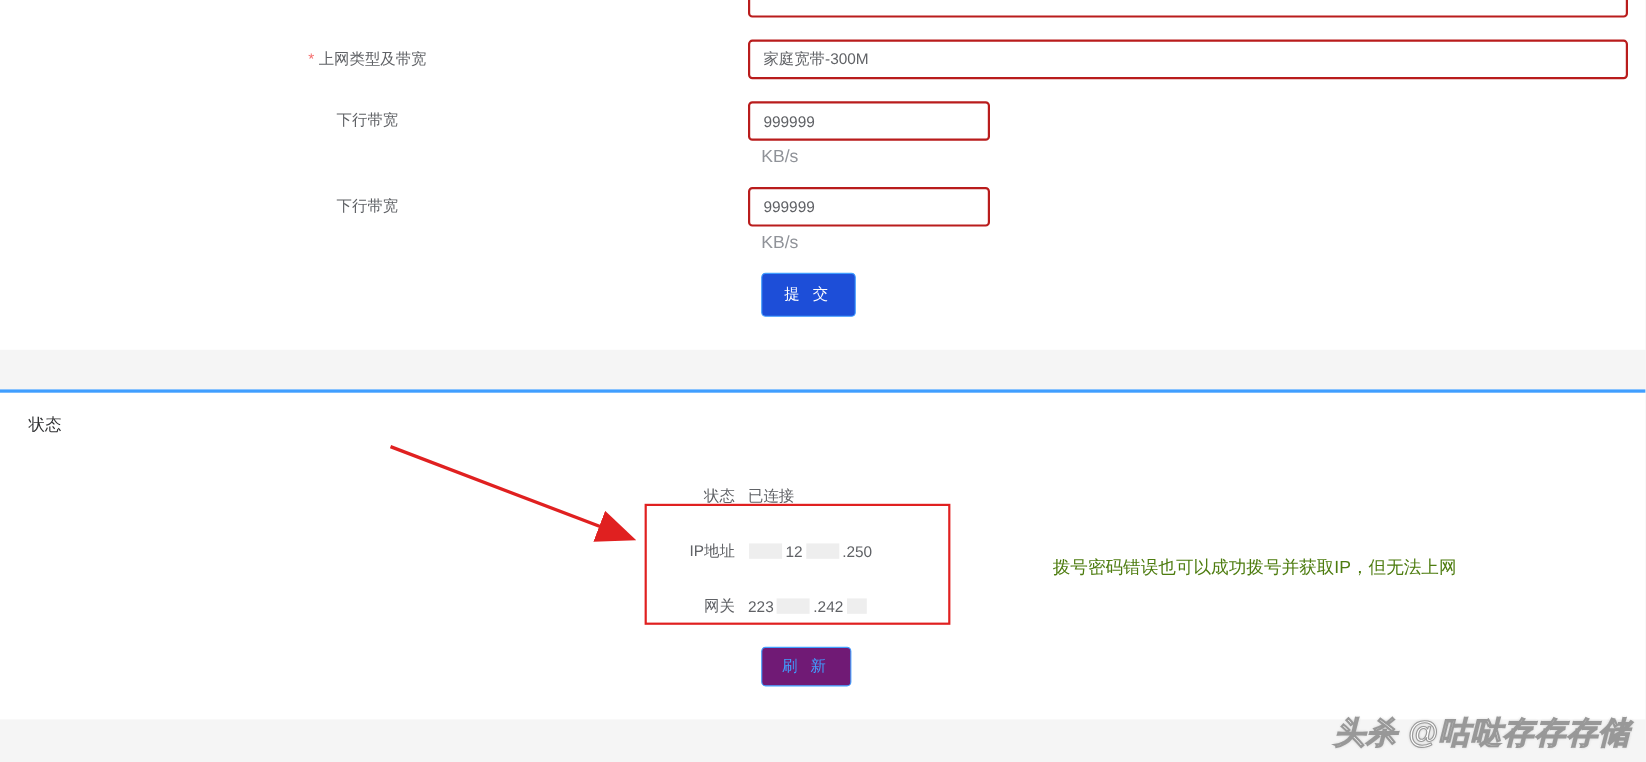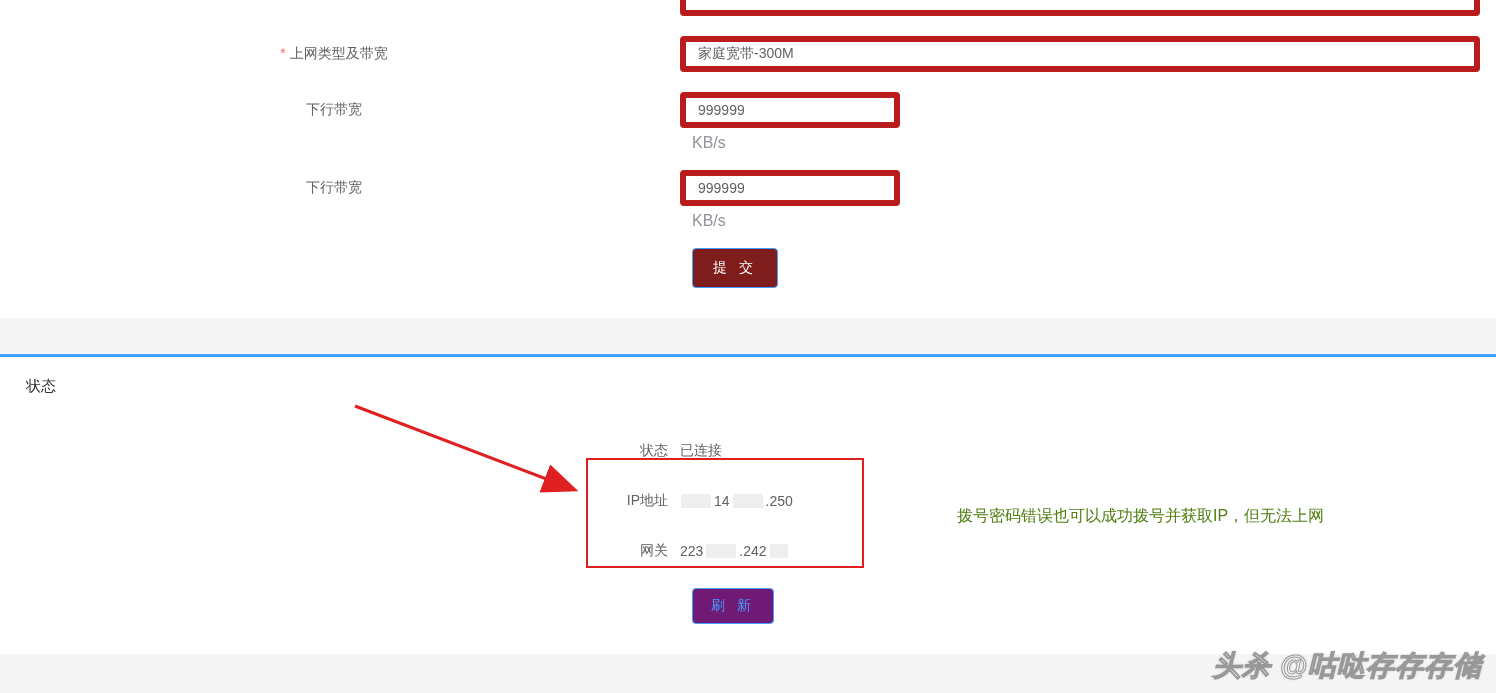--- a/index.html
+++ b/index.html
@@ -29,21 +29,21 @@
       color: #606266;
       font-size: 14px;
     }
     .required::before {
       content: "*";
       color: #f56c6c;
       margin-right: 4px;
     }
     .form-input {
       height: 36px;
-      border: 6px solid #b91c1c;
+      border: 2px solid #b91c1c;
       border-radius: 4px;
       padding: 0 12px;
       font-size: 14px;
       color: #606266;
       outline: none;
     }
     .input-full { width: 800px; }
     .input-small { width: 220px; }
     .help-row {
       display: flex;
@@ -62,21 +62,21 @@
     .btn {
       display: inline-block;
       padding: 10px 20px;
       border-radius: 4px;
       font-size: 14px;
       cursor: pointer;
       border: 1px solid transparent;
       letter-spacing: 4px;
     }
     .btn-primary {
-      background: #7f1d1d;
+      background: #1d4ed8;
       color: #fff;
       border-color: #409eff;
     }
     .btn-outline {
       background: #701a75;
       color: #409eff;
       border-color: #409eff;
       padding: 8px 18px;
     }
     .status-panel {
@@ -213,21 +213,21 @@
 
     <div class="status-row">
       <div class="status-label">状态</div>
       <div class="status-value">已连接</div>
     </div>
 
     <div class="status-row">
       <div class="status-label">IP地址</div>
       <div class="status-value">
         <span class="masked"></span>
-        <span>14</span>
+        <span>12</span>
         <span class="masked"></span>
         <span>.250</span>
       </div>
     </div>
 
     <div class="status-row">
       <div class="status-label">网关</div>
       <div class="status-value">
         <span>223</span>
         <span class="masked"></span>

